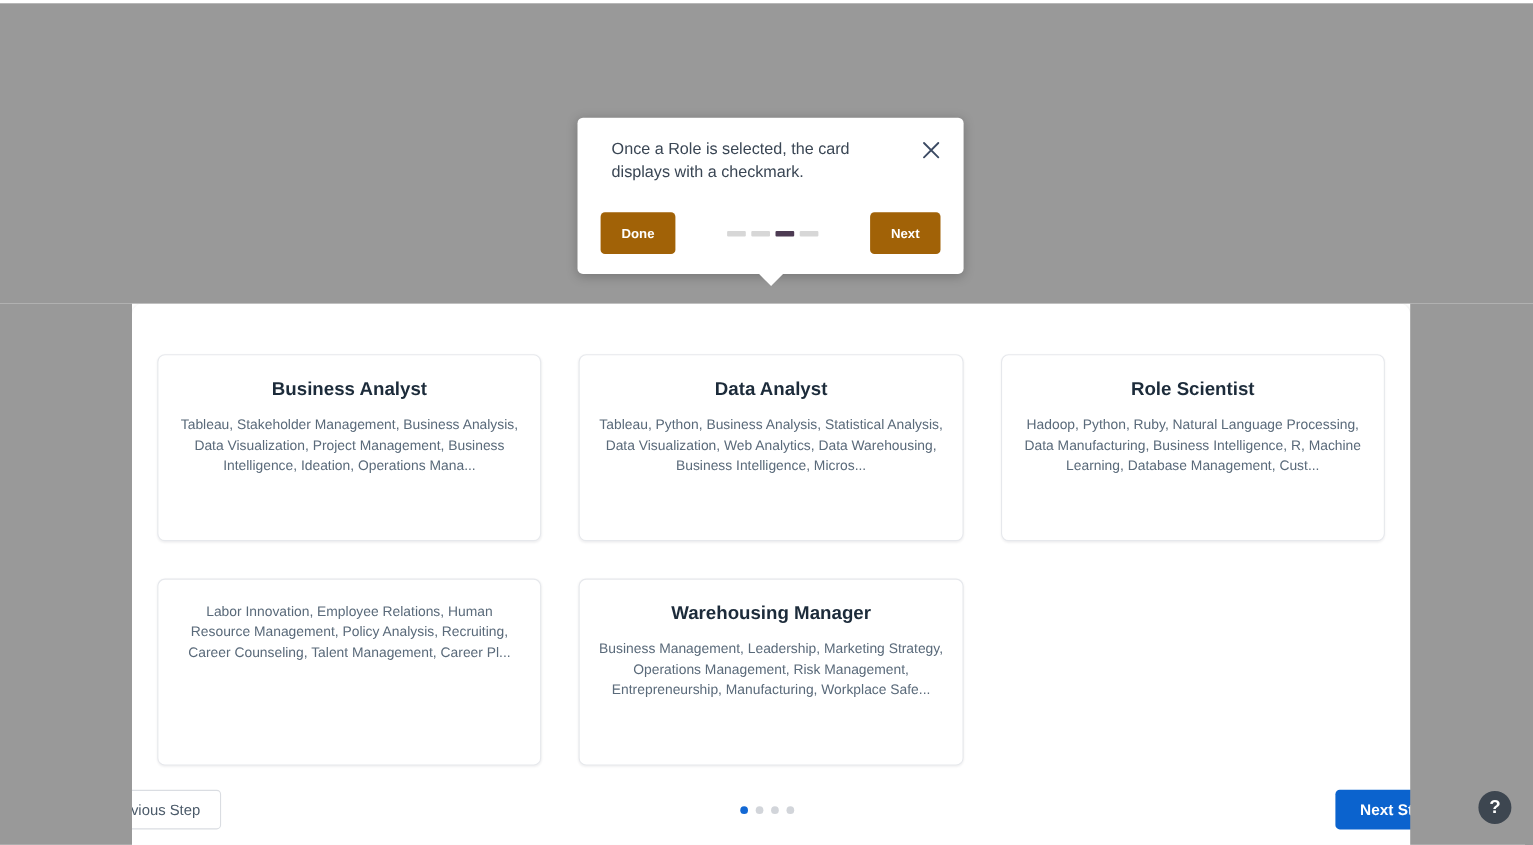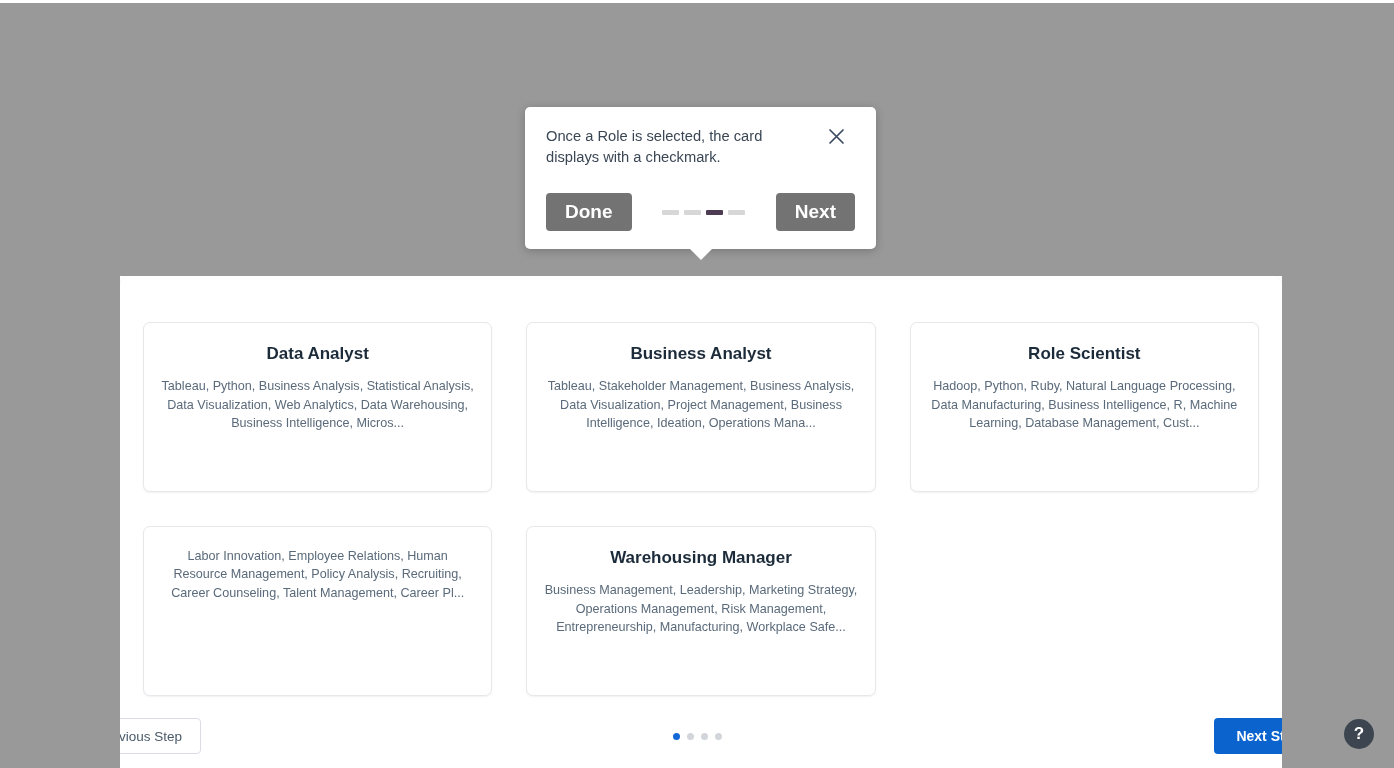--- a/index.html
+++ b/index.html
@@ -159,21 +159,21 @@
     left: 50%;
     bottom: -11px;
     transform: translateX(-50%);
     border-left: 12px solid transparent;
     border-right: 12px solid transparent;
     border-top: 12px solid #ffffff;
   }
   .coachmark-body {
     display: flex;
     align-items: flex-start;
-    justify-content: flex-start;
+    justify-content: flex-end;
     gap: 12px;
   }
   .coachmark-text {
     font-size: 14.7px;
     line-height: 1.43;
     color: #3a4654;
     max-width: 270px;
   }
   .coachmark-close {
     background: none;
@@ -183,27 +183,27 @@
     cursor: pointer;
     line-height: 0;
   }
   .coachmark-footer {
     display: flex;
     align-items: center;
     justify-content: space-between;
     margin-top: 25px;
   }
   .cm-btn {
-    background: #737373;
+    background: #a16207;
     color: #ffffff;
     border: none;
     border-radius: 4px;
     height: 38px;
     padding: 0 19px;
-    font-size: 19px;
+    font-size: 12px;
     font-weight: bold;
     font-family: "Liberation Sans", sans-serif;
     cursor: pointer;
   }
   .dashes {
     display: flex;
     gap: 5px;
     align-items: center;
   }
   .dash {
@@ -239,27 +239,27 @@
 
   <div class="page-header">
     <h1 class="page-title">Select Your Role</h1>
     <p class="page-subtitle">Your role is the foundation of your Degreed experience.</p>
   </div>
 
   <div class="content-panel">
     <div class="card-grid">
 
       <div class="role-card">
+        <div class="role-card-title">Business Analyst</div>
+        <div class="role-card-skills">Tableau, Stakeholder Management, Business Analysis, Data Visualization, Project Management, Business Intelligence, Ideation, Operations Mana...</div>
+      </div>
+
+      <div class="role-card">
         <div class="role-card-title">Data Analyst</div>
         <div class="role-card-skills">Tableau, Python, Business Analysis, Statistical Analysis, Data Visualization, Web Analytics, Data Warehousing, Business Intelligence, Micros...</div>
-      </div>
-
-      <div class="role-card">
-        <div class="role-card-title">Business Analyst</div>
-        <div class="role-card-skills">Tableau, Stakeholder Management, Business Analysis, Data Visualization, Project Management, Business Intelligence, Ideation, Operations Mana...</div>
       </div>
 
       <div class="role-card">
         <div class="role-card-title">Role Scientist</div>
         <div class="role-card-skills">Hadoop, Python, Ruby, Natural Language Processing, Data Manufacturing, Business Intelligence, R, Machine Learning, Database Management, Cust...</div>
       </div>
 
       <div class="role-card">
         <div class="role-card-skills">Labor Innovation, Employee Relations, Human Resource Management, Policy Analysis, Recruiting, Career Counseling, Talent Management, Career Pl...</div>
       </div>

